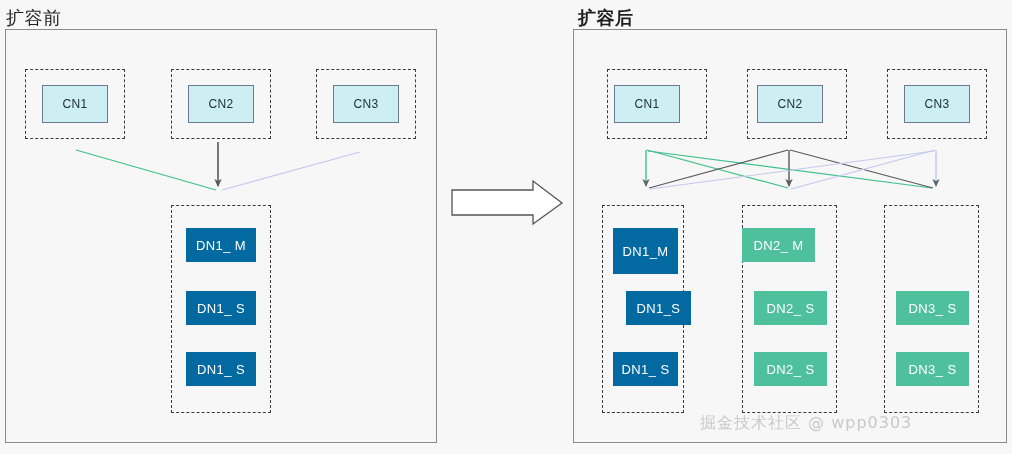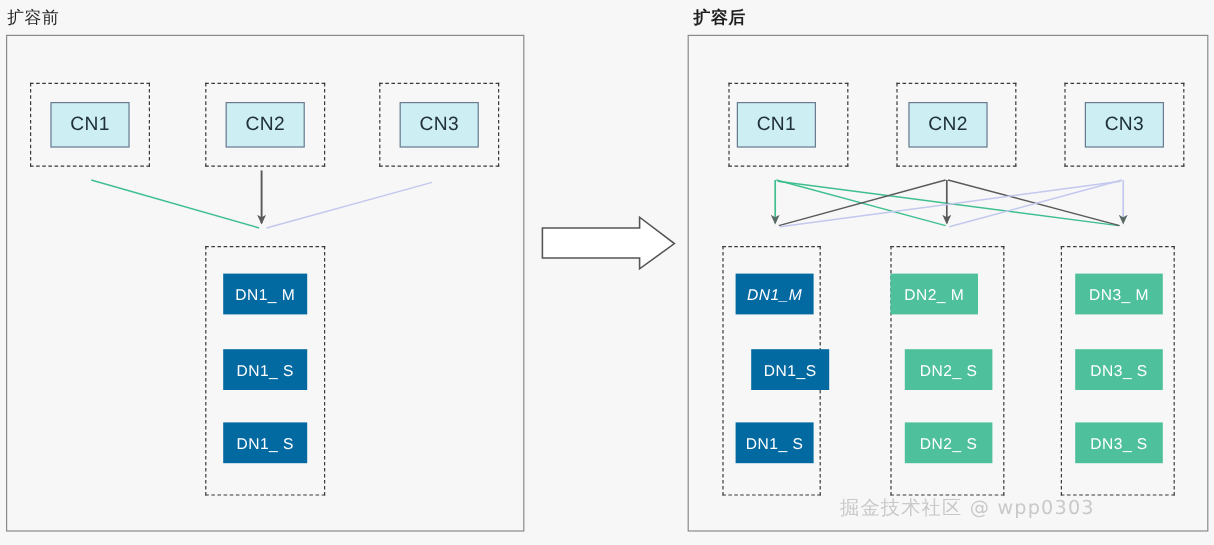--- a/index.html
+++ b/index.html
@@ -11,21 +11,21 @@
     width: 1012px;
     height: 454px;
     position: relative;
     overflow: hidden;
     font-family: "Liberation Sans", "DejaVu Sans", sans-serif;
     -webkit-font-smoothing: antialiased;
   }
 
   .panel-title {
     position: absolute;
-    font-size: 14px;
+    font-size: 18px;
     color: #1f1f1f;
     letter-spacing: 0.5px;
     white-space: nowrap;
   }
 
   .panel {
     position: absolute;
     border: 1px solid #8a8a8a;
     background: #f7f7f7;
     box-sizing: border-box;
@@ -39,21 +39,21 @@
   }
 
   .cn-box {
     position: absolute;
     background: #cdeef2;
     border: 1.3px solid #6b7a8f;
     box-sizing: border-box;
     display: flex;
     align-items: center;
     justify-content: center;
-    font-size: 16px;
+    font-size: 12px;
     color: #20303d;
     letter-spacing: 0.3px;
   }
 
   .dn-box {
     position: absolute;
     box-sizing: border-box;
     display: flex;
     align-items: center;
     justify-content: center;
@@ -113,31 +113,30 @@
   <div class="dash-group" style="left:33px; top:39px; width:100px; height:70px;"></div>
   <div class="cn-box" style="left:40px; top:55px; width:66px; height:38px;">CN1</div>
 
   <div class="dash-group" style="left:173px; top:39px; width:100px; height:70px;"></div>
   <div class="cn-box" style="left:183px; top:55px; width:66px; height:38px;">CN2</div>
 
   <div class="dash-group" style="left:313px; top:39px; width:100px; height:70px;"></div>
   <div class="cn-box" style="left:330px; top:55px; width:66px; height:38px;">CN3</div>
 
   <div class="dash-group" style="left:28px; top:175px; width:82px; height:208px;"></div>
-  <div class="dn-box dn-blue" style="left:39px; top:198px; width:65px; height:34px;font-style:italic;">DN1_M</div>
+  <div class="dn-box dn-blue" style="left:39px; top:198px; width:65px; height:46px;">DN1_M</div>
   <div class="dn-box dn-blue" style="left:52px; top:261px; width:65px; height:34px;">DN1_S</div>
   <div class="dn-box dn-blue" style="left:39px; top:322px; width:65px; height:34px;">DN1_ S</div>
 
   <div class="dash-group" style="left:168px; top:175px; width:95px; height:208px;"></div>
   <div class="dn-box dn-green" style="left:168px; top:198px; width:73px; height:34px;">DN2_ M</div>
   <div class="dn-box dn-green" style="left:180px; top:261px; width:73px; height:34px;">DN2_ S</div>
   <div class="dn-box dn-green" style="left:180px; top:322px; width:73px; height:34px;">DN2_ S</div>
 
   <div class="dash-group" style="left:310px; top:175px; width:95px; height:208px;"></div>
-  <div class="dn-box dn-green" style="left:322px; top:198px; width:73px; height:34px;">DN3_ M</div>
   <div class="dn-box dn-green" style="left:322px; top:261px; width:73px; height:34px;">DN3_ S</div>
   <div class="dn-box dn-green" style="left:322px; top:322px; width:73px; height:34px;">DN3_ S</div>
 </div>
 
 <svg class="edges" viewBox="0 0 1012 454">
   <defs>
     <marker id="ah-green" markerWidth="9" markerHeight="9" refX="7" refY="4.5" orient="auto" markerUnits="userSpaceOnUse">
       <path d="M0,0.8 L8,4.5 L0,8.2 L2,4.5 Z" fill="#5a6b66"></path>
     </marker>
     <marker id="ah-gray" markerWidth="9" markerHeight="9" refX="7" refY="4.5" orient="auto" markerUnits="userSpaceOnUse">

